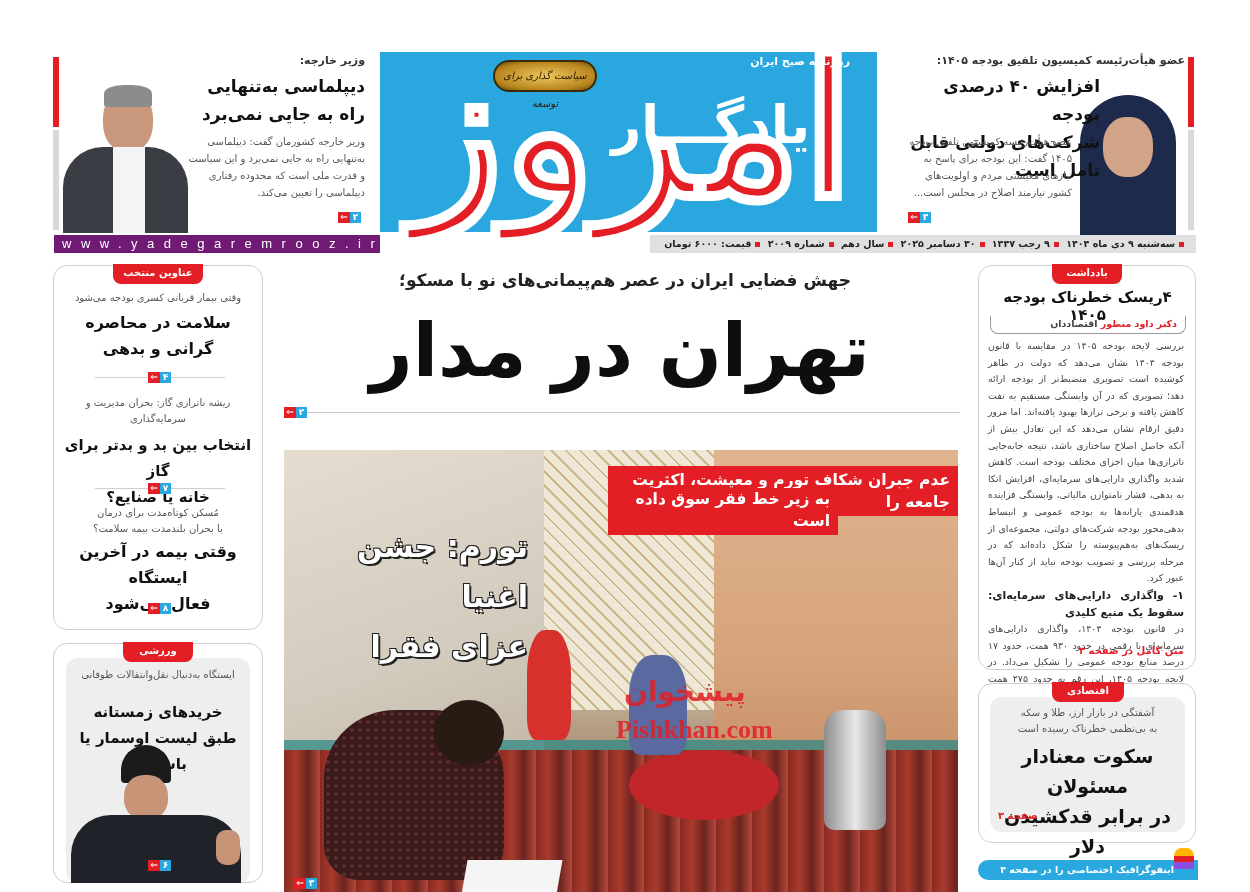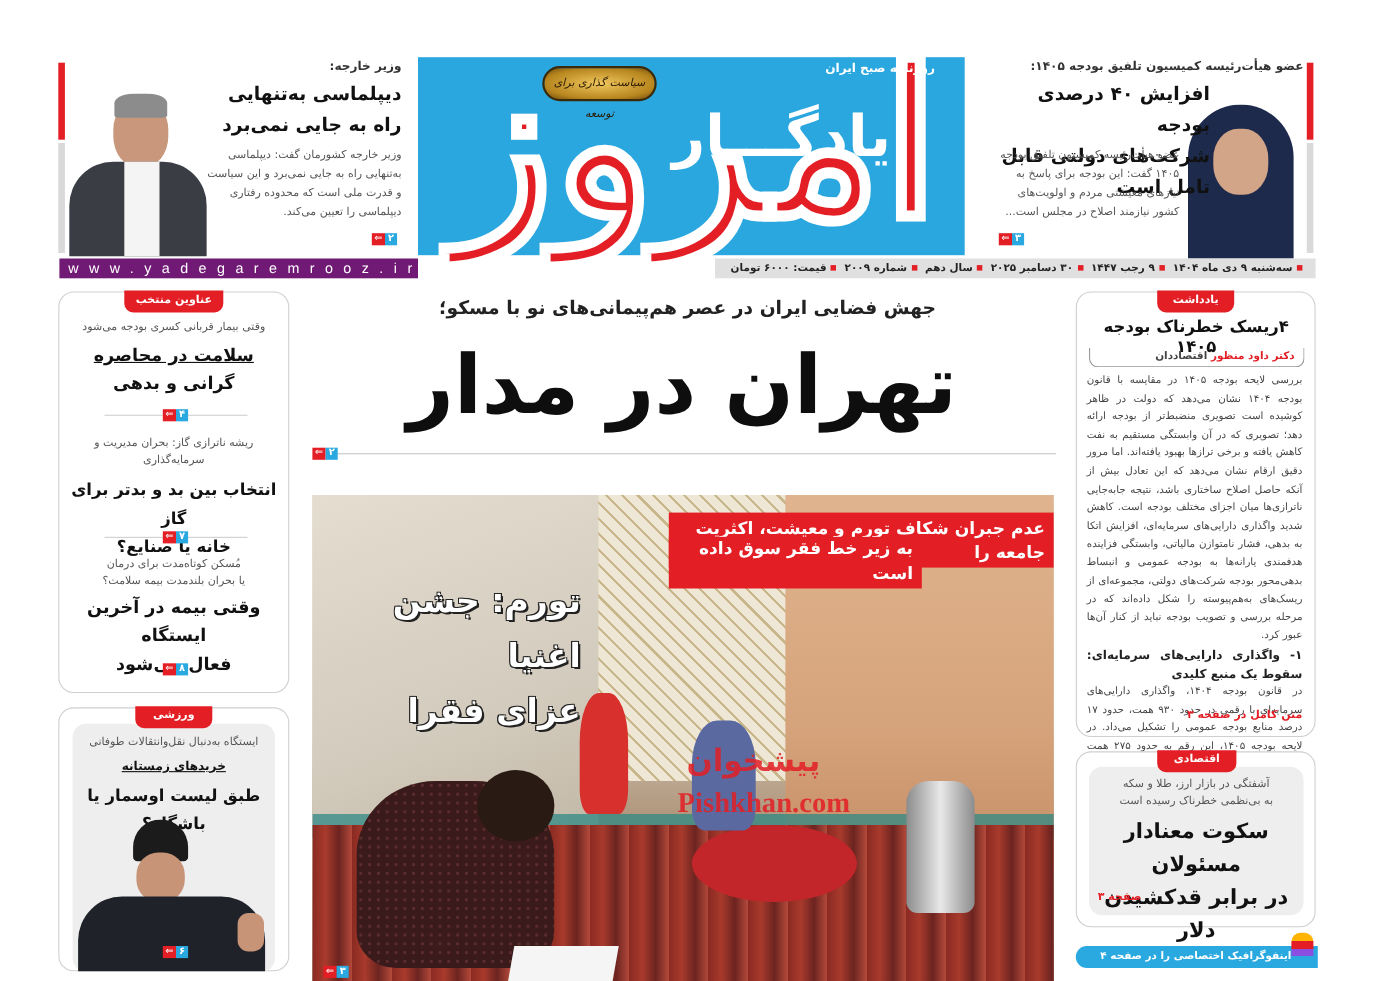--- a/index.html
+++ b/index.html
@@ -149,21 +149,21 @@
     <span class="sq"></span><span>شماره ۲۰۰۹</span>
     <span class="sq"></span><span>قیمت: ۶۰۰۰ تومان</span>
   </div>
 </div>
 
 <div class="box" style="left:53px; top:265px; width:210px; height:365px;"></div>
 <div class="tab" style="left:113px; top:264px; width:90px;">عناوین منتخب</div>
 
 <div class="abs" style="left:58px; top:290px; width:200px;">
   <div class="kicker">وقتی بیمار قربانی کسری بودجه می‌شود</div>
-  <div class="head" style="margin-top:4px;text-decoration:underline;">سلامت در محاصره</div>
+  <div class="head" style="margin-top:4px;">سلامت در محاصره</div>
   <div class="head">گرانی و بدهی</div>
 </div>
 <div class="divider" style="left:95px; top:377px; width:130px;"></div>
 <div class="abs page-ref" style="left:148px; top:372px;">
   <span class="arrow">⇐</span>
     <span class="num">۴</span>
 </div>
 
 <div class="abs" style="left:58px; top:395px; width:200px;">
   <div class="kicker">ریشه ناترازی گاز: بحران مدیریت و سرمایه‌گذاری</div>
@@ -185,21 +185,21 @@
 <div class="abs page-ref" style="left:148px; top:603px;">
   <span class="arrow">⇐</span>
     <span class="num">۸</span>
 </div>
 
 <div class="box" style="left:53px; top:643px; width:210px; height:240px;"></div>
 <div class="inner-grey" style="left:66px; top:658px; width:184px; height:225px;"></div>
 <div class="tab" style="left:123px; top:642px; width:70px;">ورزشی</div>
 <div class="abs" style="left:62px; top:667px; width:192px;">
   <div class="kicker">ایستگاه به‌دنبال نقل‌وانتقالات طوفانی</div>
-  <div class="head" style="margin-top:1px; font-size:11px;text-decoration:underline;">خریدهای زمستانه</div>
+  <div class="head" style="margin-top:16px; font-size:15px;">خریدهای زمستانه</div>
   <div class="head" style="font-size:15px;">طبق لیست اوسمار یا باشگاه؟</div>
 </div>
 <div class="portrait" style="left:66px; top:745px; width:184px; height:138px;">
   <div style="position:absolute; left:55px; top:0; width:50px; height:38px; border-radius:25px 25px 4px 4px; background:#1b1b1b;"></div>
   <div style="position:absolute; left:58px; top:30px; width:44px; height:45px; border-radius:45%; background:#c89478;"></div>
   <div style="position:absolute; left:5px; top:70px; width:170px; height:80px; border-radius:40px 40px 0 0; background:#1f2329;"></div>
   <div style="position:absolute; left:150px; top:85px; width:24px; height:35px; border-radius:10px; background:#c89478;"></div>
 </div>
 <div class="abs page-ref" style="left:148px; top:860px;">
   <span class="arrow">⇐</span>

